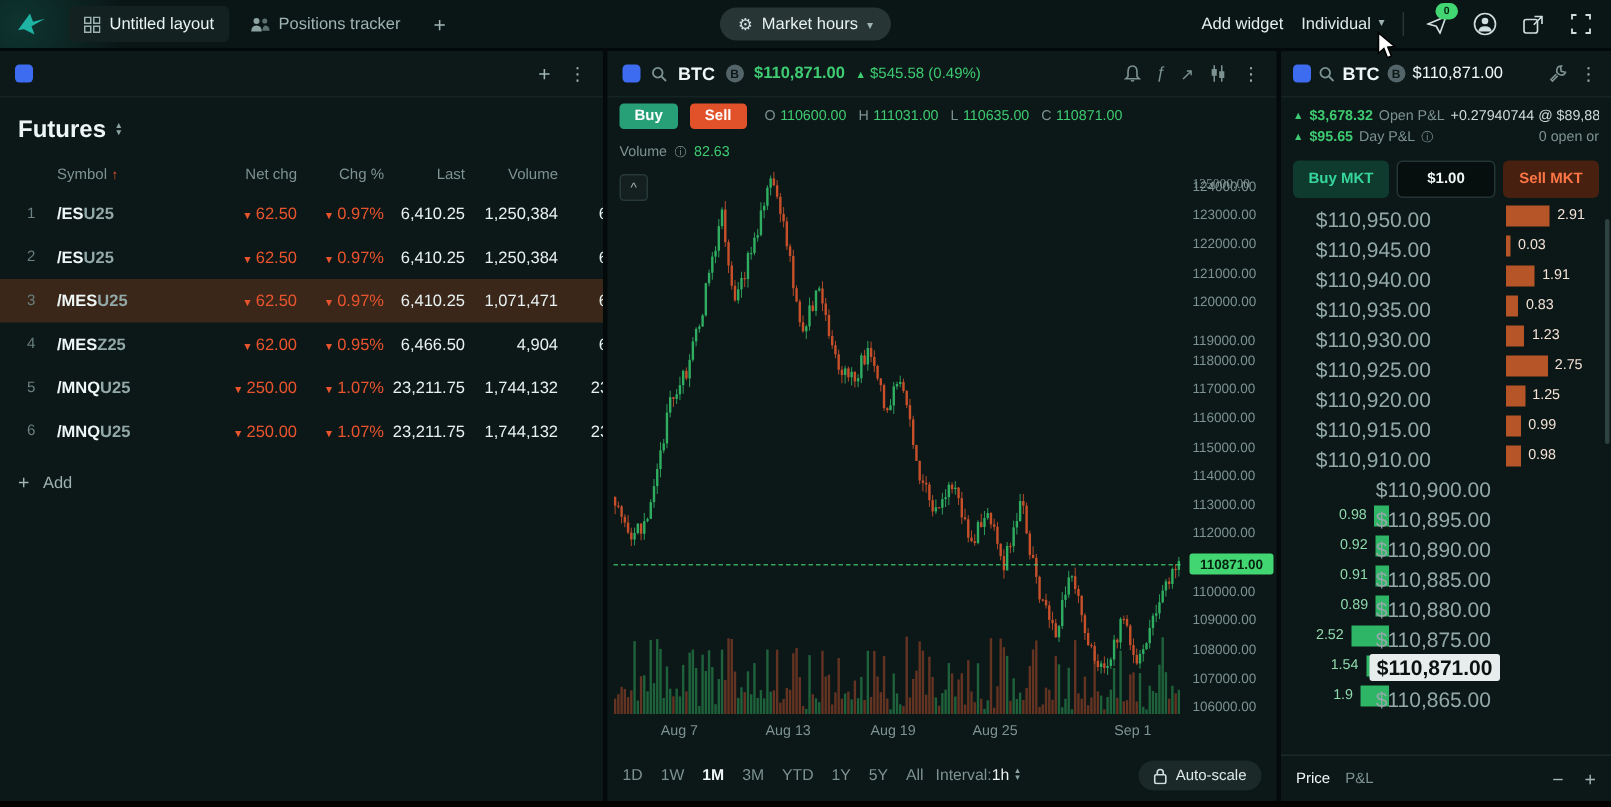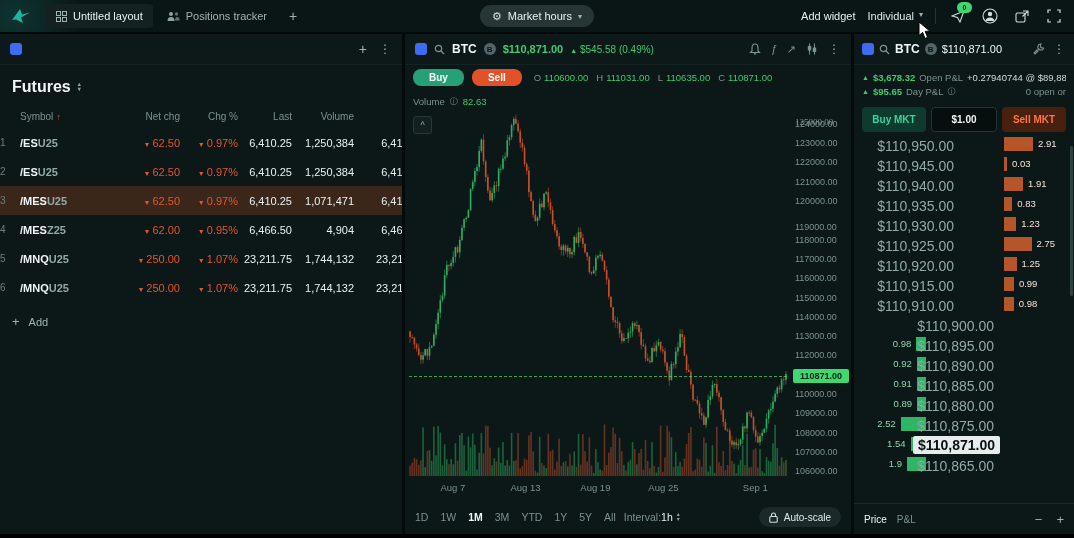--- a/index.html
+++ b/index.html
@@ -44,21 +44,21 @@
   .phead{height:30px;display:flex;align-items:center;gap:7px;padding:0 10px;
          border-bottom:1px solid #142323;background:#0d1919;}
   .bluesq{width:12px;height:12px;border-radius:3px;background:var(--blue);flex:none;cursor:pointer;}
   .ph-right{margin-left:auto;display:flex;align-items:center;gap:12px;color:#9fb3b3;}
   .ph-right span{cursor:pointer;}
   .kebab{font-size:12px;color:#9fb3b3;letter-spacing:1px;cursor:pointer;}
   
   .wl-title{display:flex;align-items:center;gap:7px;margin:13px 12px 8px;font-size:16px;
             font-weight:bold;color:#eef6f6;cursor:pointer;}
   .sortstack{display:inline-flex;flex-direction:column;font-size:6px;line-height:5px;color:#8da2a2;}
-  .wl-header,.wl-row{display:flex;align-items:center;padding-left:0;min-width:440px;}
+  .wl-header,.wl-row{display:flex;align-items:center;padding-left:18px;min-width:440px;}
   .wl-header{height:24px;color:var(--dim);font-size:10px;}
   .wl-row{height:29px;font-size:11px;cursor:pointer;}
   .wl-row.sel{background:#3a2719;}
   .c-num{width:20px;color:#6b8080;font-size:10px;}
   .c-sym{width:90px;font-weight:bold;color:#eef6f6;}
   .c-sym .sfx{color:#93a8a8;}
   .c-net{width:70px;text-align:right;color:var(--red);}
   .c-chg{width:58px;text-align:right;color:var(--red);}
   .c-last{width:54px;text-align:right;color:#e8f1f1;}
   .c-vol{width:62px;text-align:right;color:#e8f1f1;}
@@ -70,21 +70,21 @@
   
   .sym{font-size:12px;font-weight:bold;color:#eef6f6;}
   .coin{width:12px;height:12px;border-radius:50%;background:#536568;color:#0c1717;font-size:8px;
         font-weight:bold;display:inline-flex;align-items:center;justify-content:center;flex:none;}
   .hprice{color:var(--green);font-weight:bold;font-size:11px;}
   .hchg{color:var(--green);font-size:10px;}
   .head-ic{display:flex;align-items:center;gap:10px;color:var(--dim);}
   .head-ic>*{cursor:pointer;}
   .subrow{position:absolute;left:0;top:31px;right:0;height:25px;display:flex;align-items:center;
           gap:8px;padding:0 8px;}
-  .btn-s{height:17px;padding:0 16px;border-radius:8px;font-size:10px;font-weight:bold;color:#fff;
+  .btn-s{height:17px;padding:0 10px;border-radius:3px;font-size:10px;font-weight:bold;color:#fff;
          display:inline-flex;align-items:center;cursor:pointer;}
   .btn-buy{background:var(--teal);}
   .btn-sell{background:#e2522a;}
   .ohlc{display:flex;gap:8px;font-size:9.5px;margin-left:4px;}
   .ohlc .k{color:var(--dim);margin-right:3px;}
   .ohlc .v{color:var(--green);}
   .chart-area{position:absolute;left:4px;top:58px;width:378px;height:384px;}
   #candles,#volume{position:absolute;left:0;}
   #candles{top:0;}
   #volume{bottom:0;}

